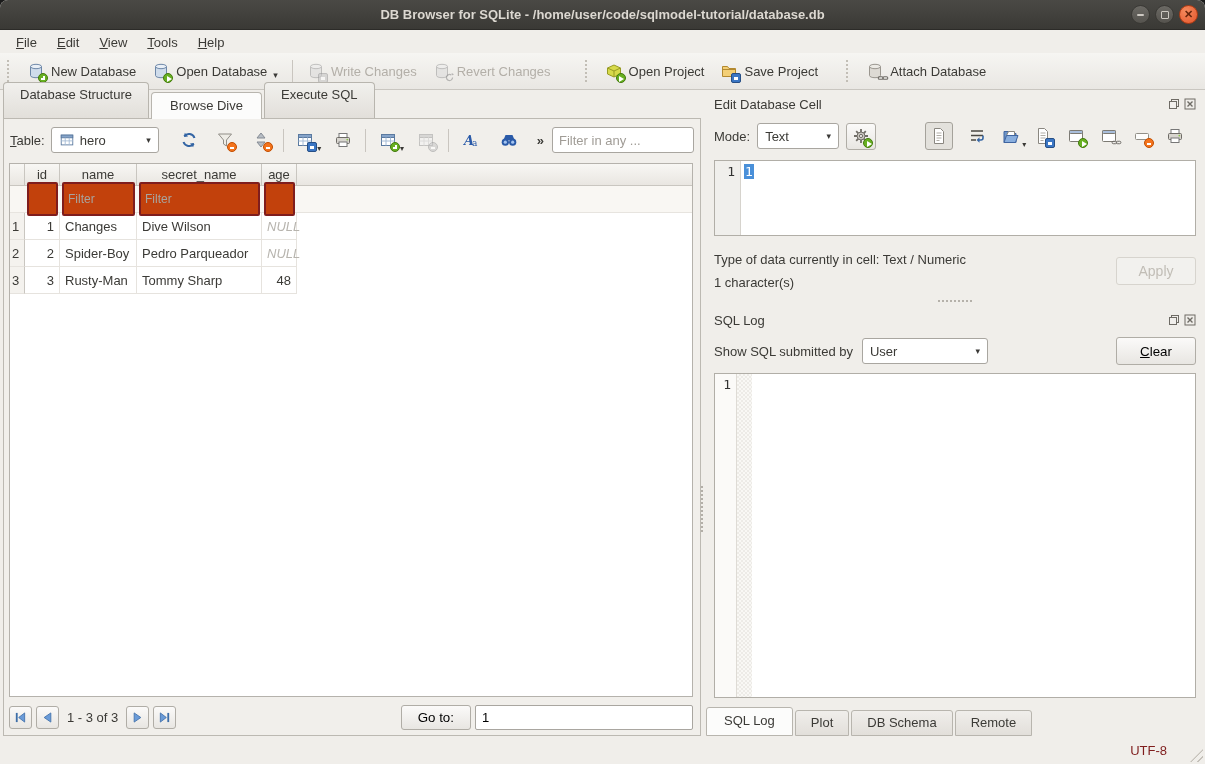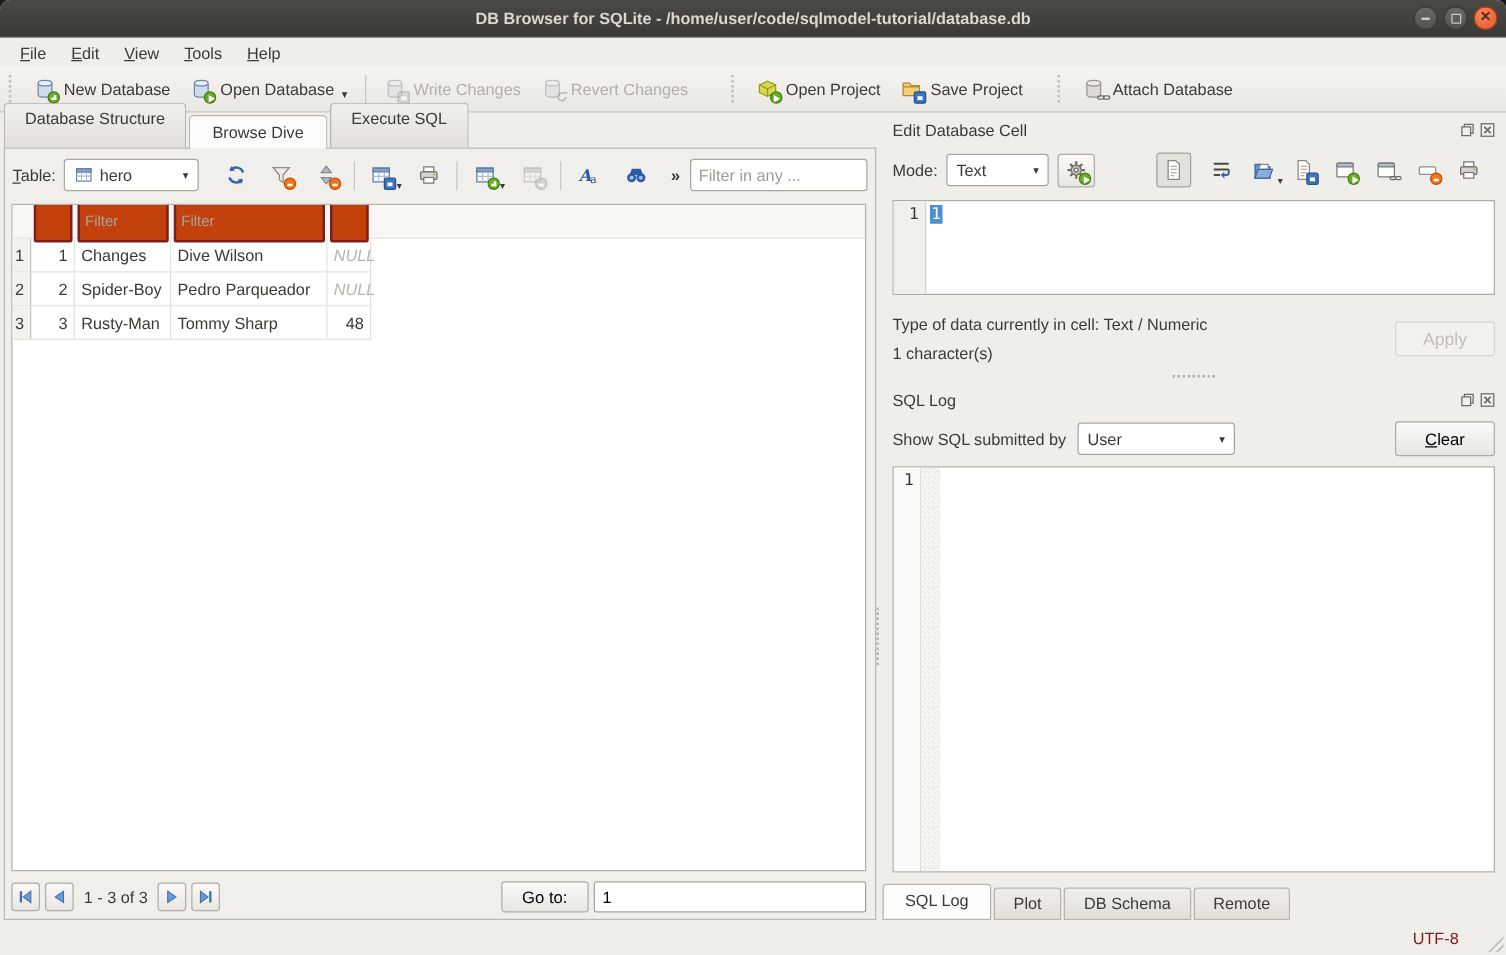--- a/index.html
+++ b/index.html
@@ -436,20 +436,28 @@
                 <svg>
                   <use href="#s-binoc"></use>
                 </svg>
               </span>
             </div>
           <span style="margin:0 4px 0 12px;font-weight:bold">»</span>
           <input class="flt" style="width: 142px;" placeholder="Filter in any ...">
         </div>
 
         <div class="gridbox">
+          <div class="grow">
+            <span class="gh c0"></span>
+            <span class="gh c1">id</span>
+            <span class="gh c2">name</span>
+            <span class="gh c3">secret_name</span>
+            <span class="gh c4">age</span>
+            <span class="gh cfill" style="border-right:none"></span>
+          </div>
           <div class="grow gfiltrow">
             <span class="gfc c0"></span>
             <span class="gfc c1">
                 <input class="gfin" style="">
               </span>
             <span class="gfc c2">
                 <input class="gfin" placeholder="Filter" style="">
               </span>
             <span class="gfc c3">
                 <input class="gfin" placeholder="Filter" style="">

